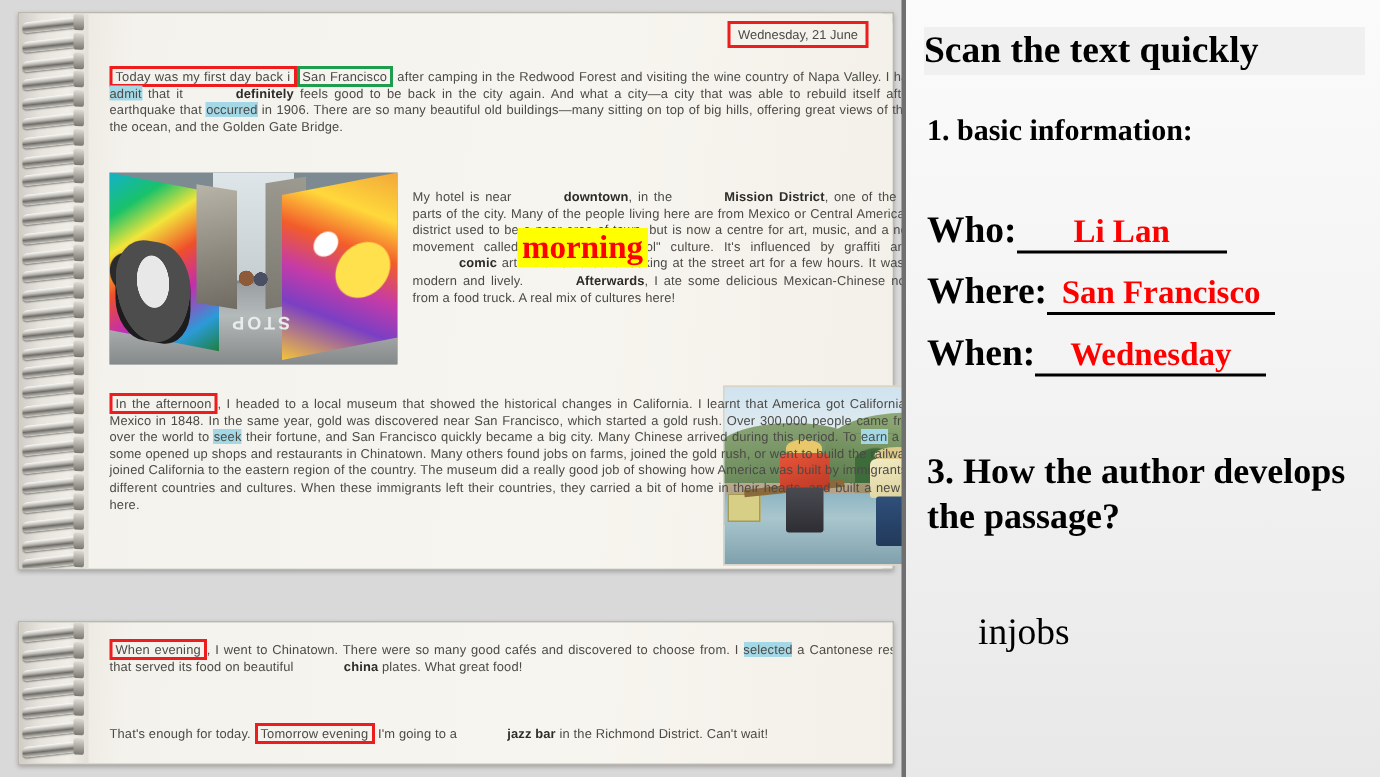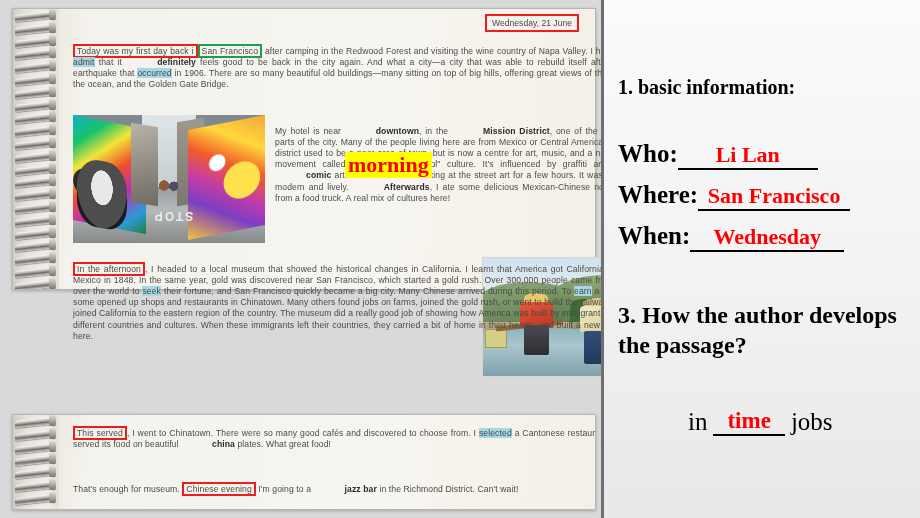--- a/index.html
+++ b/index.html
@@ -5,21 +5,21 @@
   html,body{margin:0;padding:0;}
   body{
     width:920px;height:518px;overflow:hidden;
     background:#ffffff;
     font-family:"Liberation Sans", sans-serif;
   }
   .slide{position:relative;width:920px;height:518px;background:#d9d9d9;}
 
   
   .notebook{
-    position:absolute;left:12px;top:8px;width:584px;height:282px;
+    position:absolute;left:12px;top:8px;width:584px;height:372px;
     background:#efeee7;
     border:1px solid #b9b7ae;
     box-sizing:border-box;
     box-shadow:0 1px 3px rgba(0,0,0,.25);
   }
   .notebook2{
     position:absolute;left:12px;top:414px;width:584px;height:96px;
     background:#efeee7;
     border:1px solid #b9b7ae;
     box-sizing:border-box;
@@ -198,21 +198,21 @@
   #rowWhen{top:222px;}
   #rowWhen2{position:absolute;left:150px;top:258px;}
   .rq2{
     position:absolute;left:14px;top:300px;width:300px;
     font-family:"Liberation Serif", serif;font-weight:bold;
     font-size:24px;color:#000;line-height:30px;
   }
   .rq3{
     position:absolute;left:48px;top:408px;
     font-family:"Liberation Serif", serif;font-size:25px;color:#000;
-    display:flex;align-items:flex-start;margin-left:36px;
+    display:flex;align-items:flex-start;
   }
   .blank-time{
     color:#ff0000;font-weight:bold;font-size:23px;
     border-bottom:2px solid #000;padding:0 14px;margin:0 6px;
     display:inline-block;
   }
 </style>
 </head>
 <body>
 
@@ -294,39 +294,40 @@
         <div class="ring" style="top: 336.8px;"></div>
         <div class="ring" style="top: 349.6px;"></div>
         <div class="ring" style="top: 362.4px;"></div>
         <div class="ring" style="top: 375.2px;"></div>
         <div class="ring" style="top: 388px;"></div>
       </div>
   </div>
 
   <div class="notebook2">
     <div class="page2">
-      <p class="txt" id="p4"><span class="rbox boxpad">This served</span><span>, I went to Chinatown. There were so many good cafés and discovered to choose from. I </span><span class="hl">selected</span><span> a Cantonese restaurant that served its food on beautiful </span><b>china</b><span> plates. What great food!</span></p>
-
-      <p class="txt" id="p5"><span>That's enough for museum. </span><span class="rbox boxpad">Chinese evening</span><span> I'm going to a </span><b>jazz bar</b><span> in the Richmond District. Can't wait!</span></p>
+      <p class="txt" id="p4"><span class="rbox boxpad">When evening</span><span>, I went to Chinatown. There were so many good cafés and discovered to choose from. I </span><span class="hl">selected</span><span> a Cantonese restaurant that served its food on beautiful </span><b>china</b><span> plates. What great food!</span></p>
+
+      <p class="txt" id="p5"><span>That's enough for today. </span><span class="rbox boxpad">Tomorrow evening</span><span> I'm going to a </span><b>jazz bar</b><span> in the Richmond District. Can't wait!</span></p>
     </div>
     <div class="spiral" id="spiral2">
         <div class="ring" style="top: 4px;"></div>
         <div class="ring" style="top: 16.8px;"></div>
         <div class="ring" style="top: 29.6px;"></div>
         <div class="ring" style="top: 42.4px;"></div>
         <div class="ring" style="top: 55.2px;"></div>
         <div class="ring" style="top: 68px;"></div>
         <div class="ring" style="top: 80.8px;"></div>
       </div>
   </div>
 
   <div class="morning">morning</div>
 
   <div class="right">
 
+    <div class="rtitle">Scan the text quickly</div>
 
     <div class="rq1">1. basic information:</div>
 
     <div class="qrow" id="rowWho">
       <span>Who:</span>
       <span class="ans" style="min-width:128px">Li Lan</span>
     </div>
 
     <div class="qrow" id="rowWhen">
       <span>When:</span>
@@ -335,19 +336,18 @@
 
     <div class="qrow" id="rowWhere">
       <span>Where:</span>
       <span class="ans" style="min-width:140px">San Francisco</span>
     </div>
 
     <div class="rq2">3. How the author develops the passage?</div>
 
     <div class="rq3">
       <span>in</span>
-      <span class="blank-time">time</span>
       <span>jobs</span>
     </div>
 
   </div>
 
 </div>
 
 </body></html>

